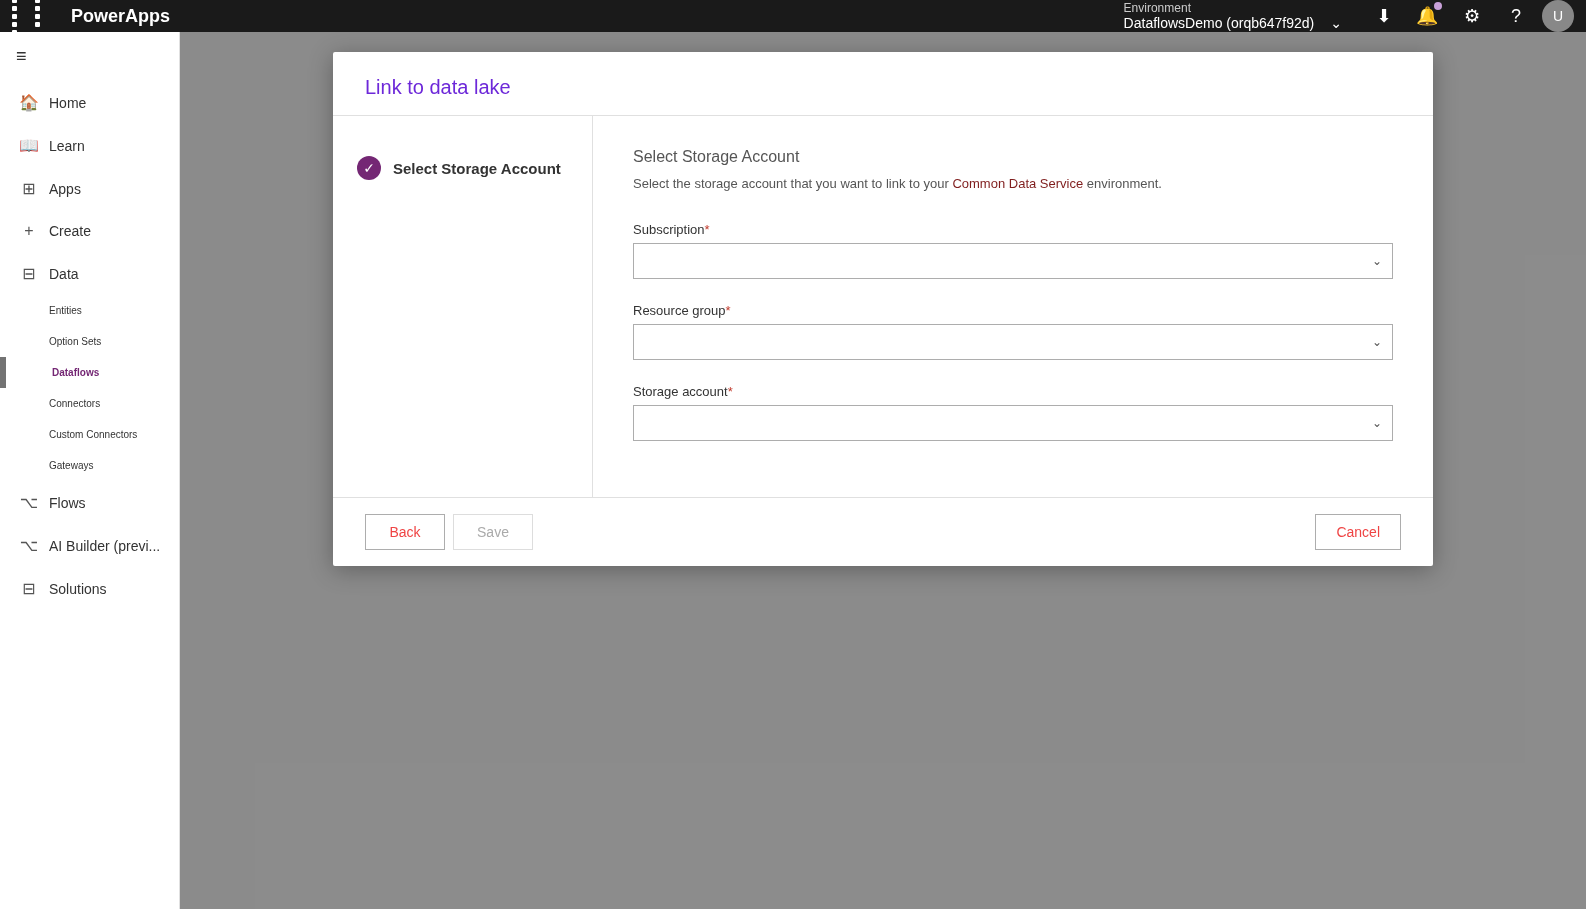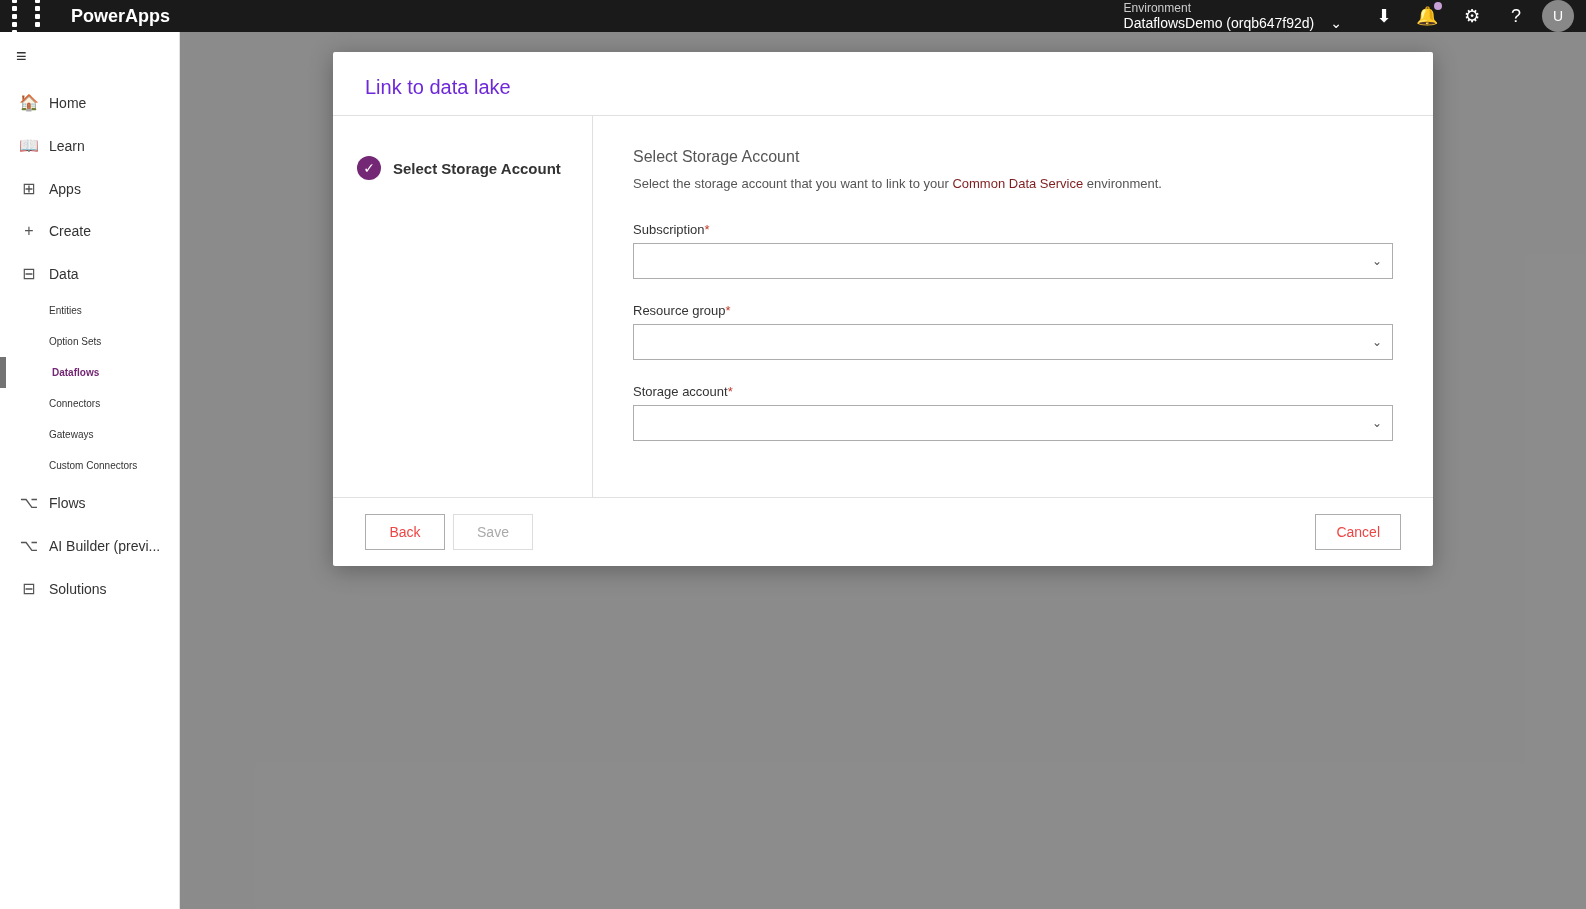--- a/index.html
+++ b/index.html
@@ -350,24 +350,24 @@
       <span>Option Sets</span>
     </div>
     <div class="sidebar-sub-item active">
       <span>Dataflows</span>
     </div>
 
     <div class="sidebar-sub-item">
       <span>Connectors</span>
     </div>
     <div class="sidebar-sub-item">
+      <span>Custom Connectors</span>
+    </div>
+    <div class="sidebar-sub-item">
       <span>Gateways</span>
-    </div>
-    <div class="sidebar-sub-item">
-      <span>Custom Connectors</span>
     </div>
 
     <div class="sidebar-item">
       <span class="sidebar-item-icon">⌥</span>
       <span>Flows</span>
     </div>
     <div class="sidebar-item">
       <span class="sidebar-item-icon">⌥</span>
       <span>AI Builder (previ...</span>
     </div>

